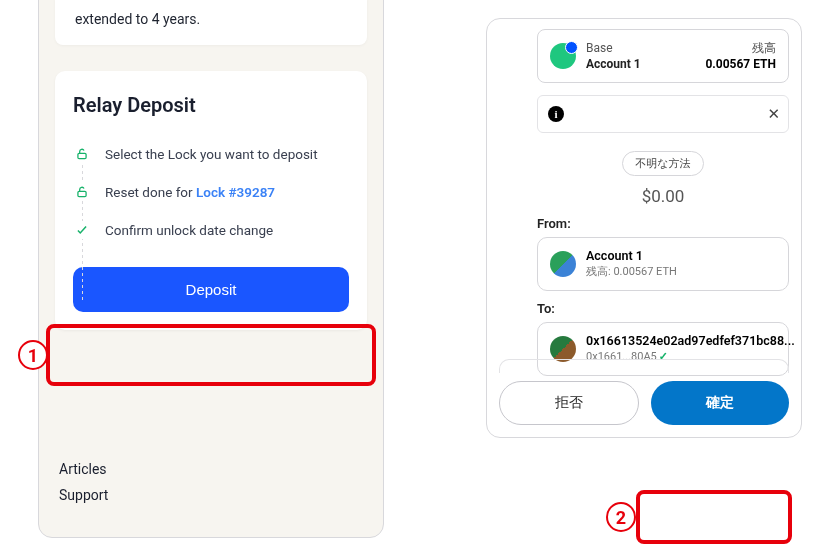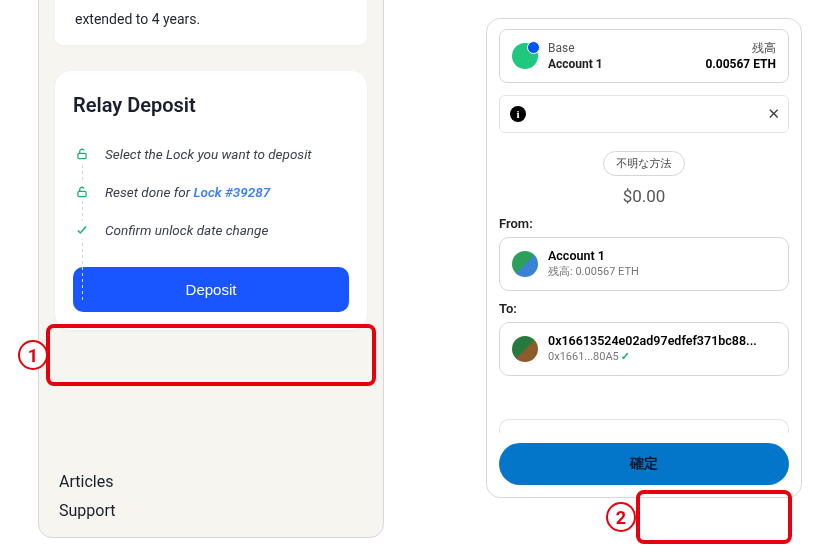--- a/index.html
+++ b/index.html
@@ -12,41 +12,41 @@
     overflow: hidden;
   }
   .phone {
     position: absolute;
     border: 1px solid #d8d8dc;
     border-radius: 14px;
     background: #f7f5f0;
     overflow: hidden;
   }
   .phone1 { left: 38px; top: -18px; width: 346px; height: 556px; }
-  .phone2 { left: 486px; top: 18px; width: 316px; height: 480px; background: #fff; }
+  .phone2 { left: 486px; top: 18px; width: 316px; height: 420px; background: #fff; padding-left: 38px; }
 
   
   .p1-top {
     margin: 10px 16px 0 16px;
     background: #fff;
     border-radius: 8px;
     padding: 18px 20px;
     box-shadow: 0 1px 3px rgba(0,0,0,0.04);
     font-size: 14px; color: #1f2430;
   }
   .p1-card {
     margin: 26px 16px 0 16px;
     background: #fff;
-    border-radius: 16px;
+    border-radius: 10px;
     padding: 22px 18px 18px 18px;
     box-shadow: 0 1px 3px rgba(0,0,0,0.05);
     position: relative;
   }
   .p1-title { font-size: 20px; font-weight: 600; color: #1a1f2e; margin-bottom: 18px; }
-  .steps { position: relative; font-style: italic; }
+  .steps { position: relative; }
   .step { display: flex; align-items: center; gap: 14px; padding: 10px 0; font-size: 13.5px; color: #3a4050;}
   .step.dim { color: #a2a6b0; }
   .step .label b { font-weight: 600; color: #3b82f6; }
   .step-icon {
     width: 18px; height: 18px; display: flex; align-items: center; justify-content: center;
     font-size: 13px; flex-shrink: 0; position: relative; z-index: 1; background: #fff;
   }
   .step-icon svg { width: 14px; height: 14px; display: block; }
   .lock-open { stroke: #17b26a; }
   .check-g { stroke: #17b26a; }
@@ -65,21 +65,21 @@
     position: absolute; border: 4px solid #e7000b; border-radius: 8px;
     left: 46px; top: 324px; width: 330px; height: 62px;
   }
   .marker {
     position: absolute; width: 30px; height: 30px; border: 2.5px solid #e7000b;
     border-radius: 50%; color: #e7000b; font-weight: 700; font-size: 18px;
     display: flex; align-items: center; justify-content: center; background: #fff;
   }
   .marker1 { left: 18px; top: 340px; }
   .p1-footer {
-    position: absolute; left: 20px; bottom: 12px; font-size: 16px; color: #1a1f2e;
+    position: absolute; left: 20px; bottom: 29px; font-size: 14px; color: #1a1f2e;
   }
   .p1-footer div { padding: 5px 0; cursor: pointer; }
 
   
   .p2-pad { padding: 10px 12px; height: 100%; display: flex; flex-direction: column; }
   .acct-box {
     border: 1px solid #d6d6da; border-radius: 8px; padding: 10px 12px;
     display: flex; align-items: center; gap: 10px;
   }
   .avatar-circle { width: 26px; height: 26px; border-radius: 50%; background: #1fc77f; position: relative; flex-shrink: 0; }
@@ -130,21 +130,21 @@
 
   .btn-row {
     position: absolute; left: 12px; right: 12px; bottom: 12px;
     display: flex; gap: 12px;
   }
   .btn-reject {
     flex: 1; border: 1px solid #c6c6cc; background: #fff; border-radius: 999px;
     padding: 12px 0; font-size: 14px; color: #222; cursor: pointer;
   }
   .btn-confirm {
-    flex: 1; border: none; background: #0376c9; color: #0f172a; border-radius: 999px;
+    flex: 1; border: none; background: #0376c9; color: #ffffff; border-radius: 999px;
     padding: 12px 0; font-size: 14px; font-weight: 600; cursor: pointer;
   }
   .highlight2 {
     position: absolute; border: 4px solid #e7000b; border-radius: 8px;
     left: 636px; top: 490px; width: 156px; height: 54px;
   }
   .marker2 { left: 606px; top: 502px; }
   .cut-line {
     position: absolute; left: 12px; right: 12px; bottom: 64px;
     height: 14px; border: 1px solid #e3e3e6; border-bottom: none;
@@ -244,20 +244,21 @@
         <div class="l1">0x16613524e02ad97edfef371bc88...</div>
         <div class="l2">
           <span>0x1661...80A5</span><span class="chk">✓</span>
         </div>
       </div>
     </div>
 
     <div class="cut-line"></div>
 
     <div class="btn-row">
+      <button class="btn-reject">拒否</button>
       <button class="btn-confirm">確定</button>
     </div>
   </div>
 </div>
 
 <div class="highlight1"></div>
 <div class="marker marker1">1</div>
 <div class="highlight2"></div>
 <div class="marker marker2">2</div>
 

